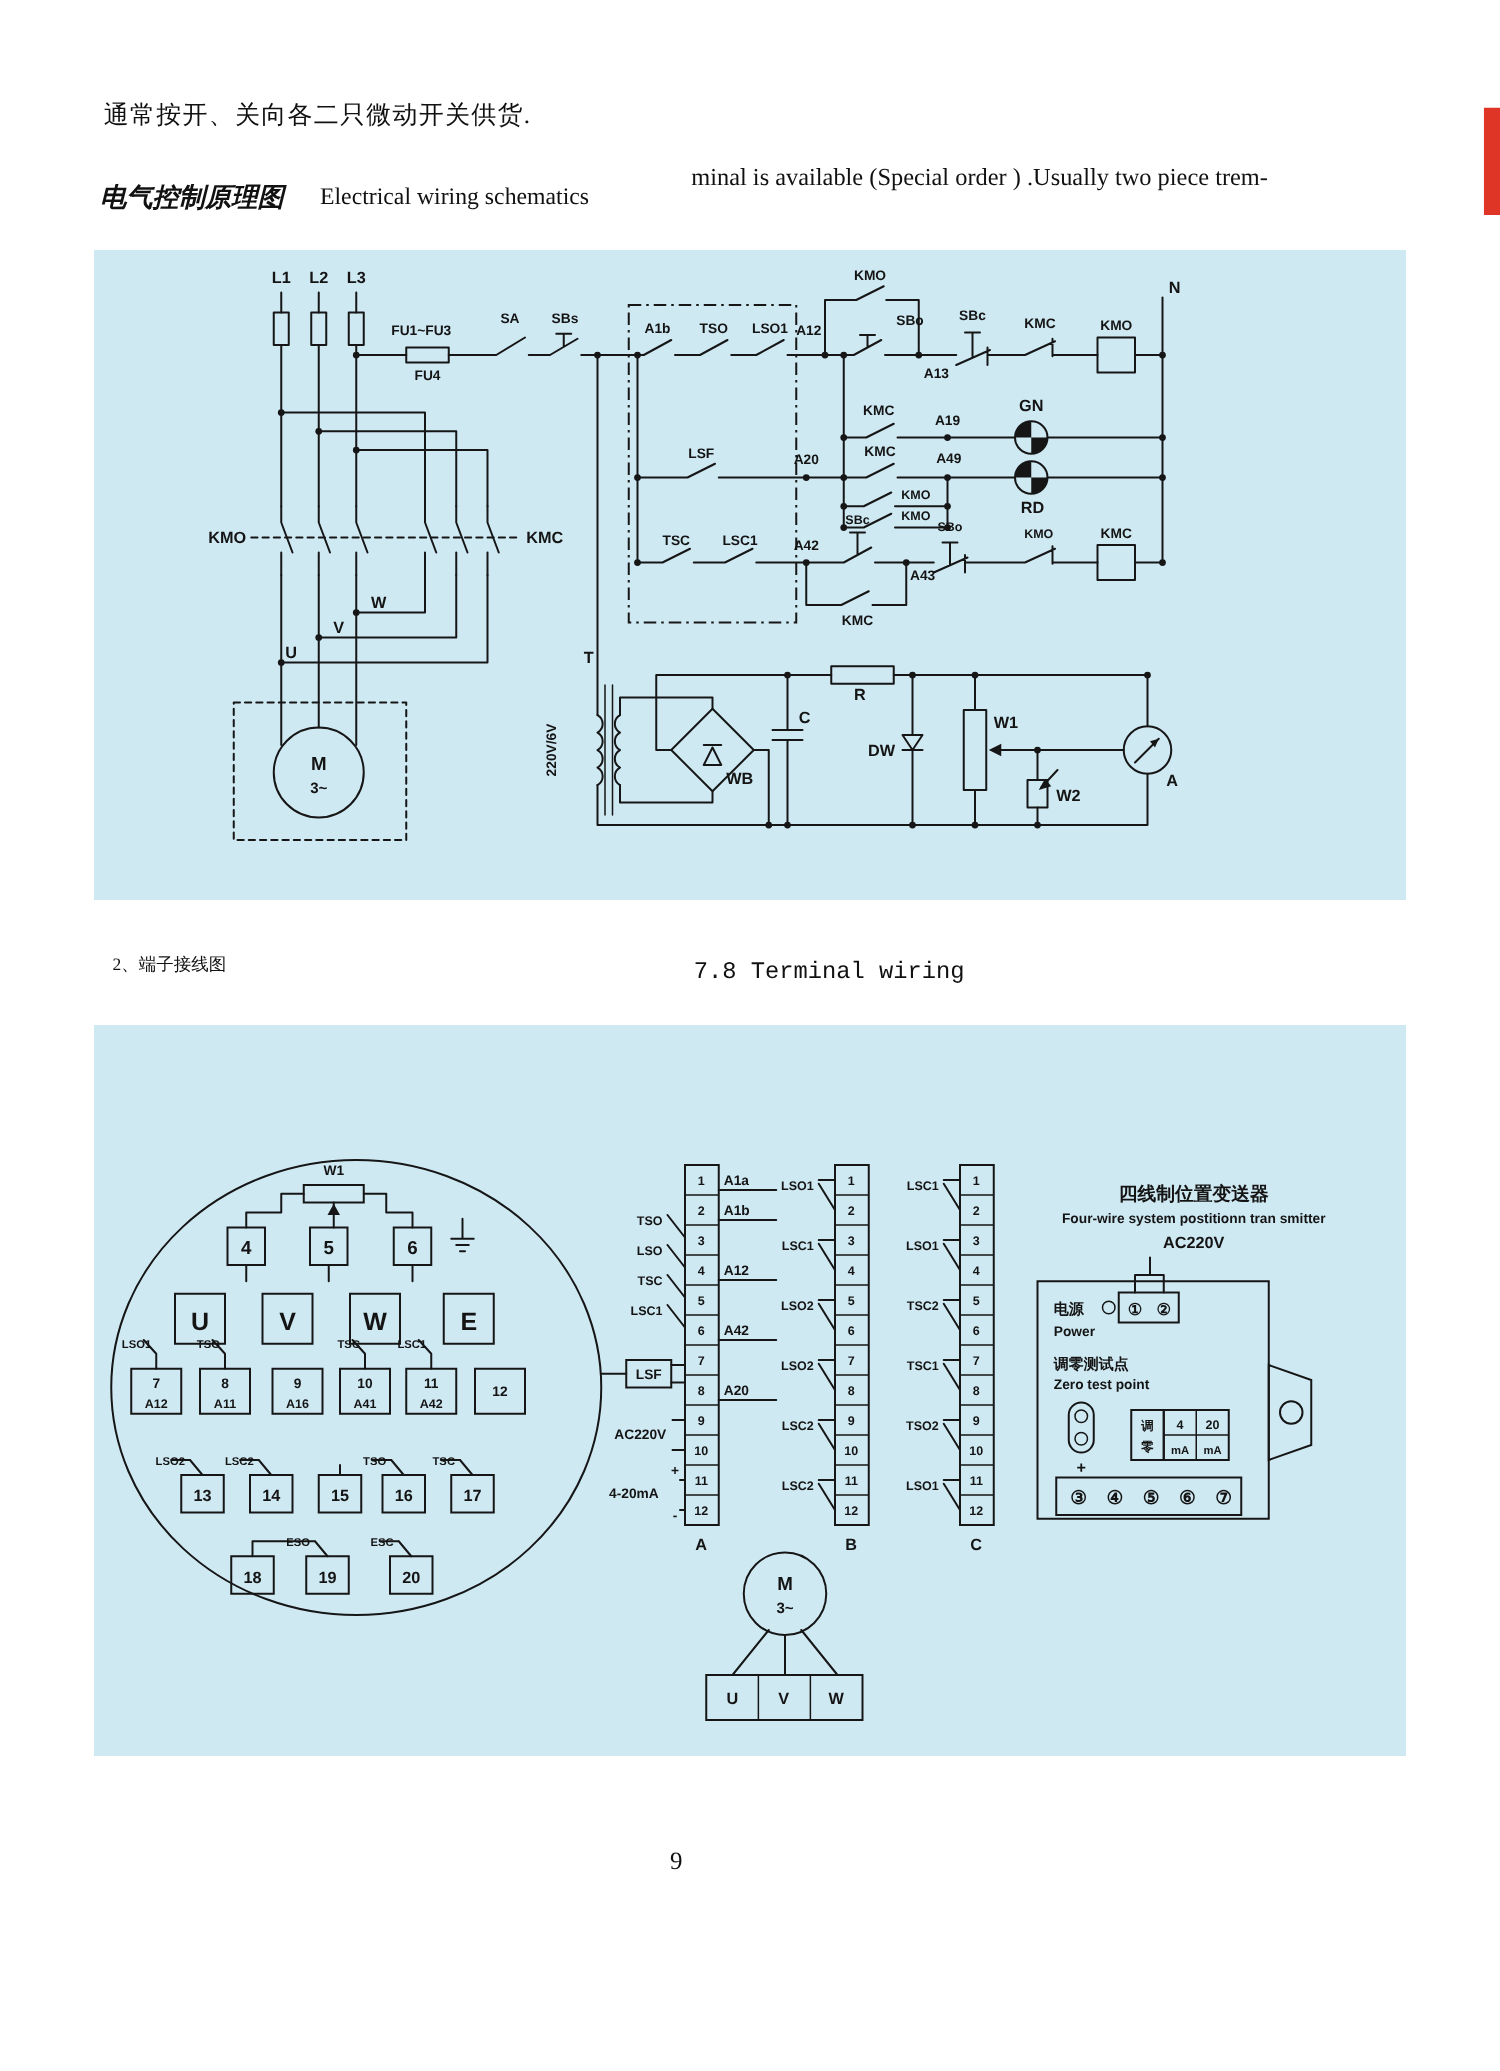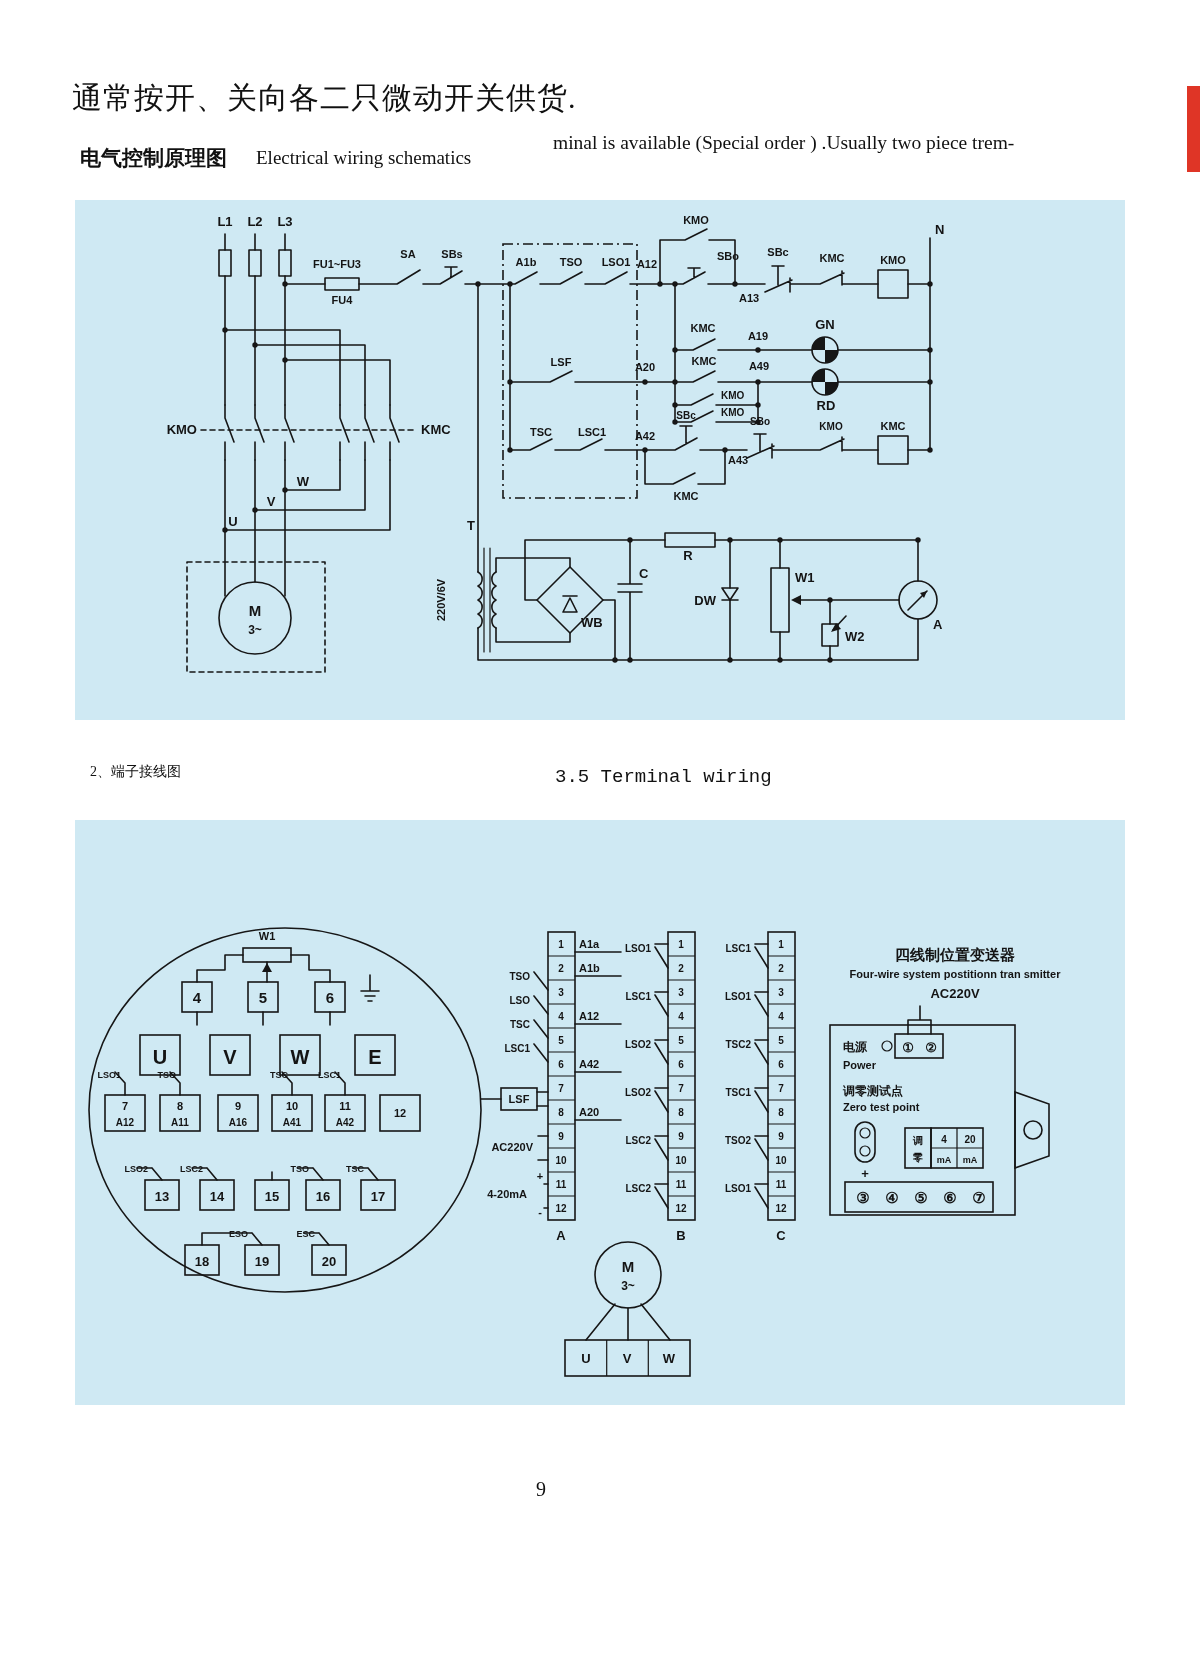--- a/index.html
+++ b/index.html
@@ -17,24 +17,24 @@
   text.b10{font-size:10px;font-weight:700;}
   text.b11{font-size:11px;font-weight:700;}
   text.s12{font-size:12px;font-weight:700;}
   text.b13{font-size:13px;font-weight:700;}
   text.b15{font-size:15px;font-weight:700;}
   text.b20{font-size:20px;font-weight:700;}
   text.cj12{font-size:12px;font-weight:700;}
   text.cj10{font-size:10px;font-weight:700;}
   text.mid{text-anchor:middle;}
   text.end{text-anchor:end;}
-  #cn-top{left:72px;top:78px;font-size:30px;letter-spacing:1px;}
+  #cn-top{left:83px;top:78px;font-size:20px;letter-spacing:1px;}
   #en-top{left:553px;top:78px;width:552px;font-size:19.5px;line-height:26px;white-space:pre-wrap;}
   #en-top .ind{padding-left:56px;}
-  #s1cn{left:80px;top:144px;font-size:21px;font-weight:700;font-family:"Liberation Sans",sans-serif;}
+  #s1cn{left:80px;top:144px;font-size:21px;font-weight:700;font-family:"Liberation Sans",sans-serif;font-style:italic;}
   #s1en{left:256px;top:147px;font-size:19px;}
   #s2cn{left:90px;top:763px;font-size:14px;}
   #s2en{left:555px;top:766px;font-size:19px;font-family:"Liberation Mono",monospace;}
   #pagenum{left:458px;top:1478px;width:166px;text-align:center;font-size:20px;}
   .panel{position:absolute;left:75px;width:1050px;}
   #panel1{top:200px;height:400px;}
   #panel2{top:820px;height:585px;}
 </style>
 </head>
 <body>
@@ -233,21 +233,21 @@
     <text class="b13 mid" x="613" y="360">R</text>
     <text class="b13 end" x="641" y="405">DW</text>
     <text class="b13" x="720" y="382">W1</text>
     <text class="b13" x="770" y="441">W2</text>
     <text class="b13" x="858" y="429">A</text>
   </g>
 </svg>
 </div>
 
 <div id="s2cn" class="abs">2、端子接线图</div>
-<div id="s2en" class="abs">3.5 Terminal wiring</div>
+<div id="s2en" class="abs">7.8 Terminal wiring</div>
 
 <div id="panel2" class="panel">
 <svg viewBox="0 0 1050 585" width="1050" height="585">
   <rect width="1050" height="585" fill="#cfe9f3"></rect>
 
   <ellipse class="bx" cx="210" cy="290" rx="196" ry="182"></ellipse>
 
   <g class="w">
     <path d="M168,135 H150 V150 H122 V162 M216,135 H234 V150 H255 V162 M192,142 V162"></path>
     <polygon class="dotf" points="192,143 187,152 197,152"></polygon>

